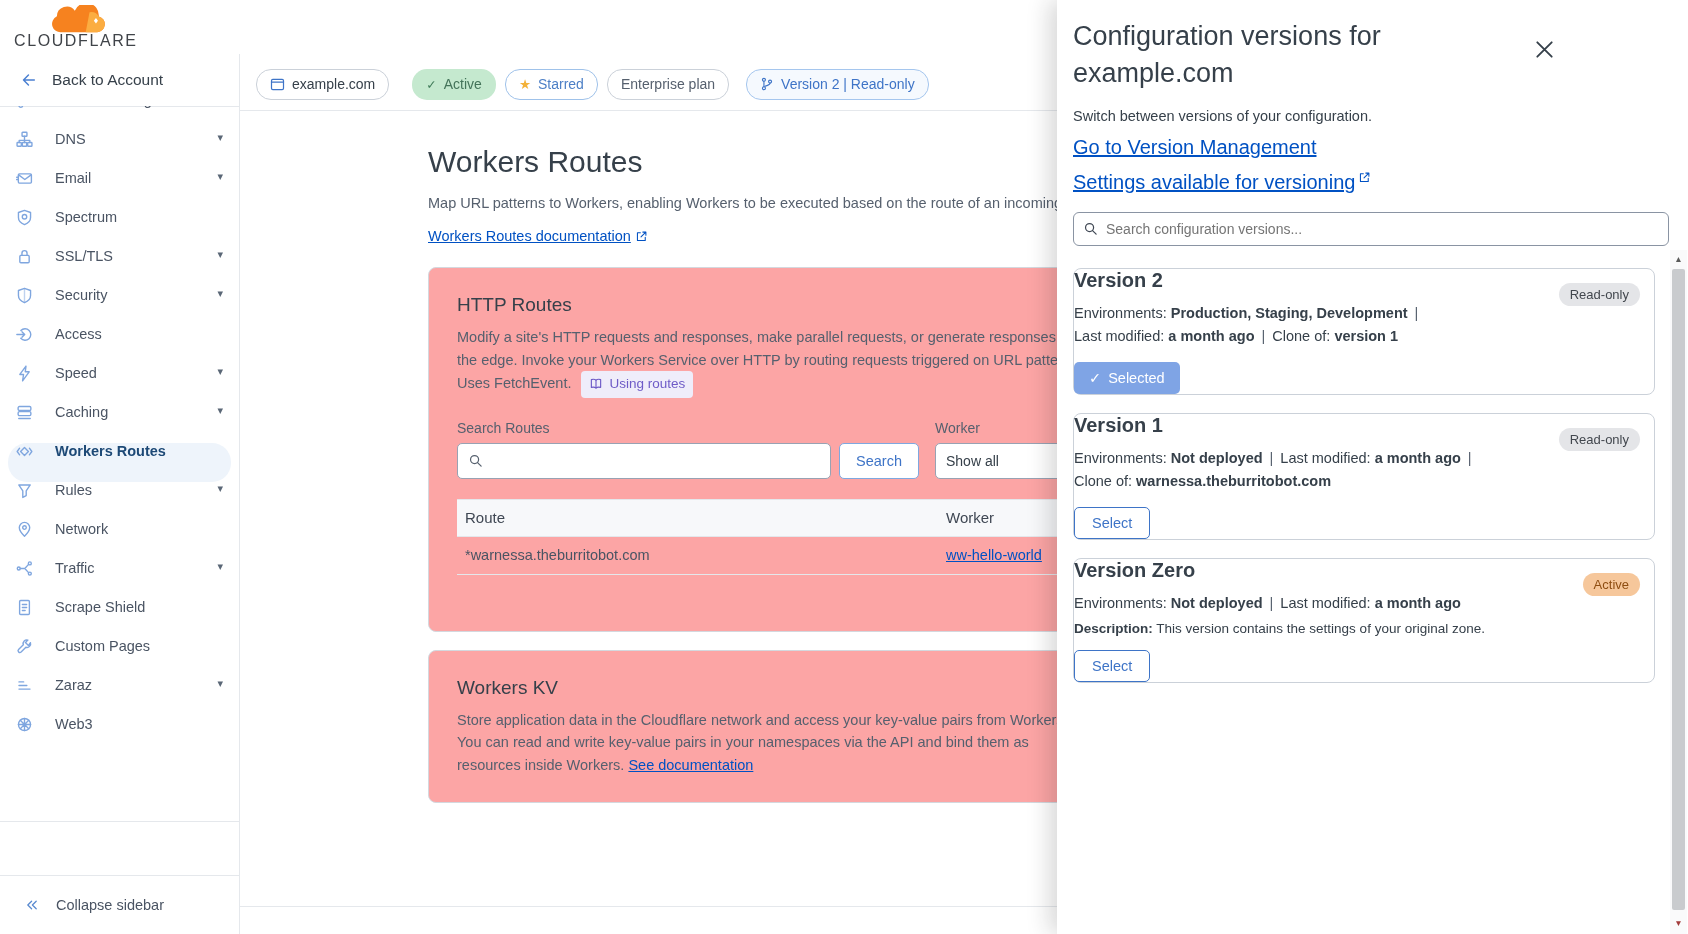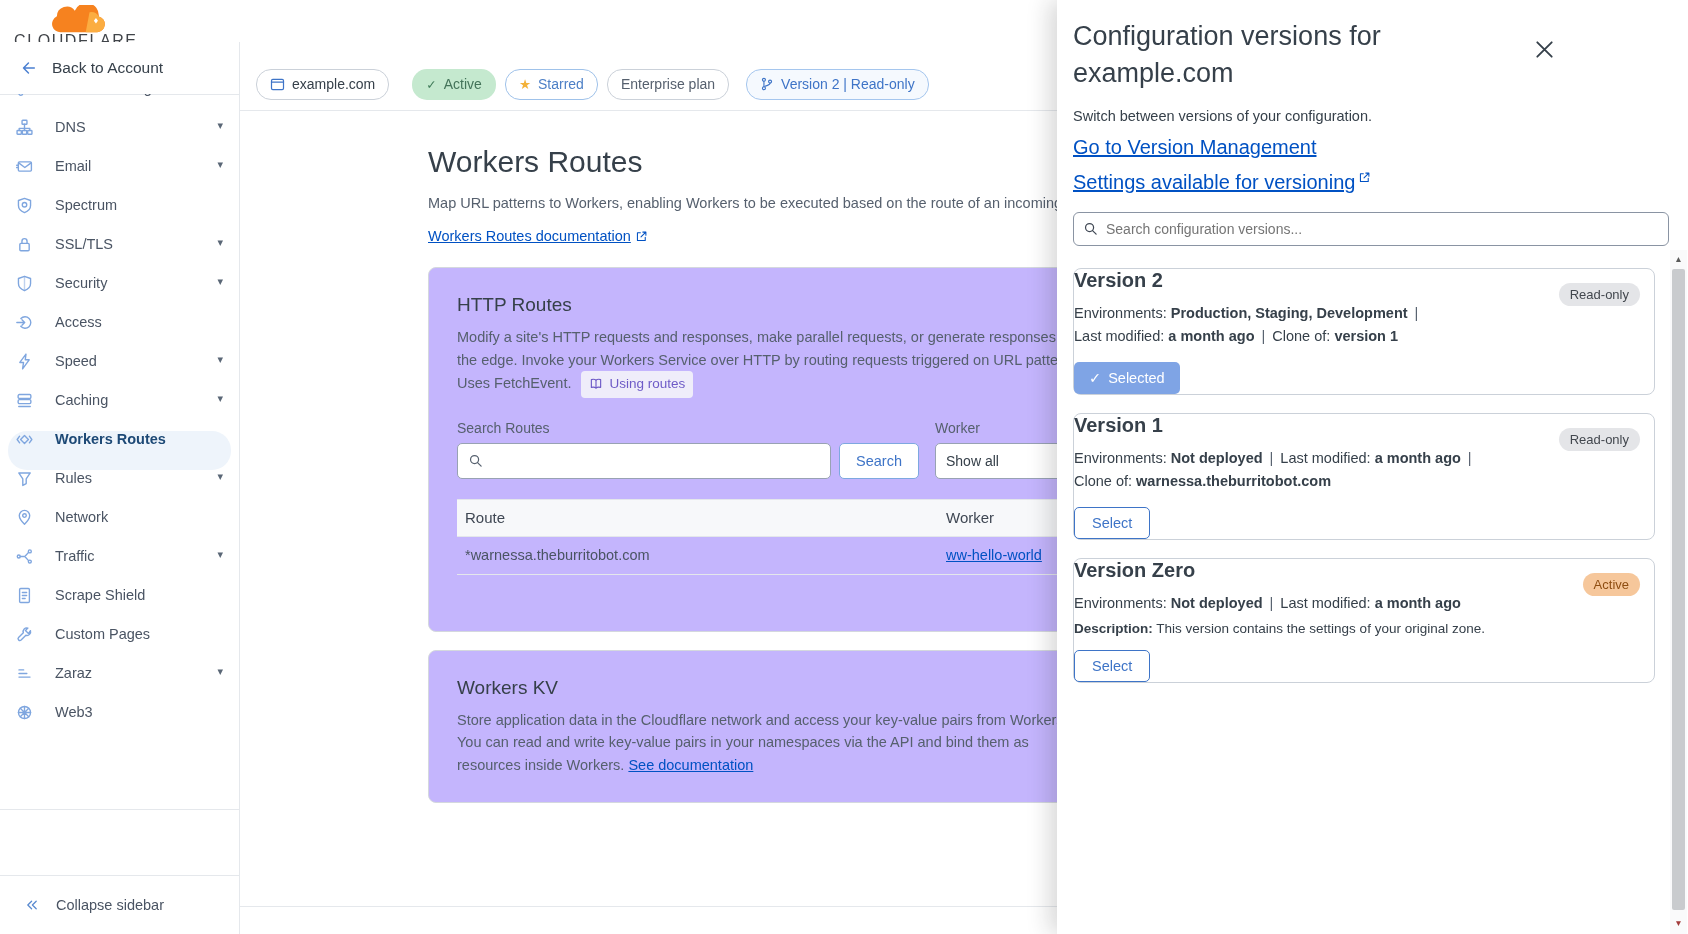--- a/index.html
+++ b/index.html
@@ -7,21 +7,21 @@
        font-family:"Liberation Sans","DejaVu Sans",sans-serif;color:#36404A;}
   .icon{display:inline-block;}
   .icon svg{width:100%;height:100%;display:block;}
 
   
   .logo{position:absolute;top:5px;left:14px;width:120px;}
   .logo-cloud{width:64px;height:30px;margin-left:32px;display:block;}
   .logo-word{font-size:16px;font-weight:400;letter-spacing:1.6px;color:#404449;margin-top:-3px;}
 
   
-  .sidebar{position:absolute;top:42px;left:0;width:239px;bottom:0;border-right:1px solid #E5E8EC;background:#fff;}
+  .sidebar{position:absolute;top:54px;left:0;width:239px;bottom:0;border-right:1px solid #E5E8EC;background:#fff;}
   .back-row{height:52px;display:flex;align-items:center;gap:16px;padding:0 18px;border-bottom:1px solid #E5E8EC;
             font-size:15.5px;color:#36404A;cursor:pointer;}
   .back-row .icon{width:18px;height:18px;color:#4A7FD1;}
   .nav-clip{position:absolute;top:52px;left:0;right:0;height:715px;overflow:hidden;}
   .nav-list{margin-top:-14px;}
   .nav-item{height:39px;display:flex;align-items:flex-start;gap:22px;padding:0 16px;font-size:14.5px;color:#4A5463;cursor:pointer;}
   .nav-item .icon{width:17px;height:17px;color:#7FA6DF;flex:none;}
   .nav-item .chev{margin-left:auto;font-size:11px;color:#5A6776;}
   .nav-item.selected{margin:0 8px;padding:0 8px;background:#EEF4FB;border-radius:19px;color:#1D4976;font-weight:700;}
   .nav-sep{position:absolute;left:0;right:0;top:767px;border-top:1px solid #E5E8EC;}
@@ -44,21 +44,21 @@
   .pill-version{border-color:#A5C6EE;color:#3E74C7;background:#F5F9FE;margin-left:8px;cursor:pointer;}
   .pill-version .icon{width:14px;height:14px;color:#3E74C7;}
 
   .content{width:1072px;margin-left:188px;}
   .page-title{margin:34px 0 0;font-size:30px;font-weight:400;color:#36404A;}
   .page-sub{margin-top:14px;font-size:14.5px;color:#56606E;line-height:21px;max-width:760px;}
   .doc-link{display:inline-flex;align-items:center;gap:4px;margin-top:14px;font-size:14.5px;color:#0051C3;
             text-decoration:underline;cursor:pointer;}
   .doc-link .icon{width:13px;height:13px;}
 
-  .card{border:1px solid #D4D8DE;border-radius:8px;padding:26px 28px;margin-top:22px;width:740px;background:#c4b5fd;box-sizing:border-box;}
+  .card{border:1px solid #D4D8DE;border-radius:8px;padding:26px 28px;margin-top:22px;width:740px;background:#fca5a5;box-sizing:border-box;}
   .card h2{margin:0;font-size:19px;font-weight:500;color:#36404A;}
   .card-desc{margin-top:10px;font-size:14.5px;line-height:22.5px;color:#56606E;}
   .desc-http{max-width:640px;}
   .desc-kv{max-width:620px;}
   .badge-using{display:inline-flex;align-items:center;gap:6px;background:#EFEDFA;color:#6E5BC7;border-radius:4px;
                padding:2px 8px;font-size:13.5px;margin-left:6px;vertical-align:middle;cursor:pointer;}
   .badge-using .icon{width:14px;height:14px;}
   .inline-link{color:#0051C3;text-decoration:underline;cursor:pointer;}
 
   .form-row{display:flex;margin-top:22px;align-items:flex-end;}

